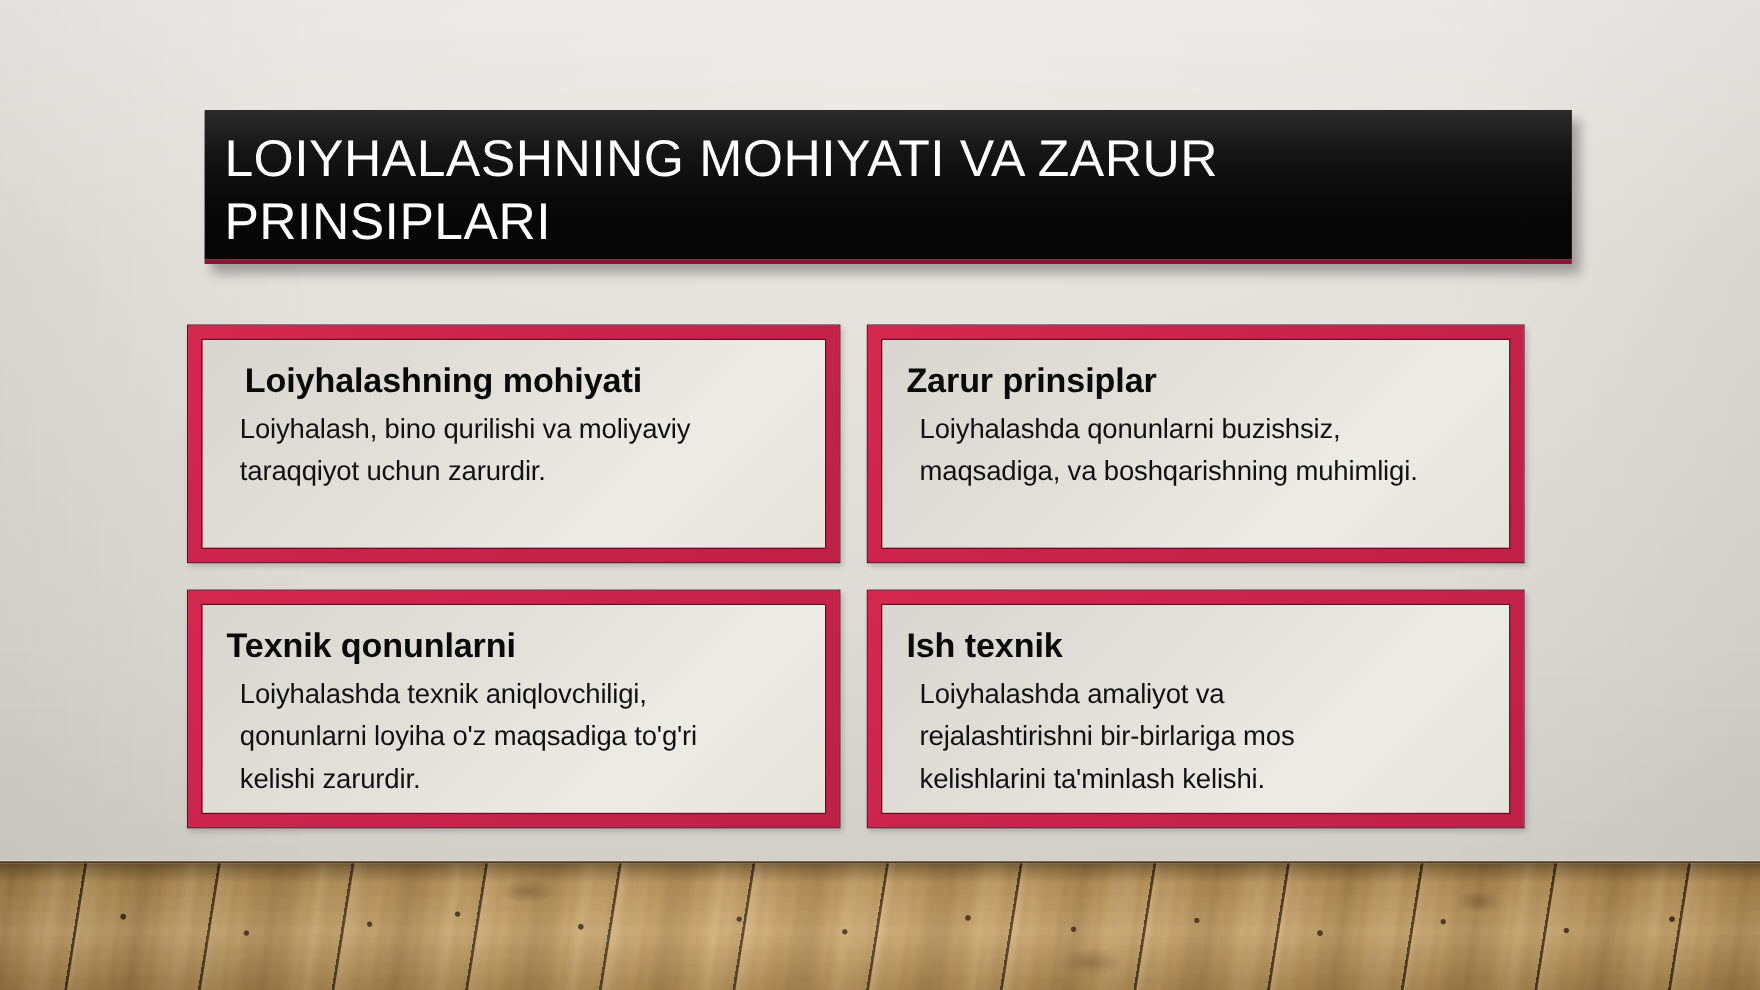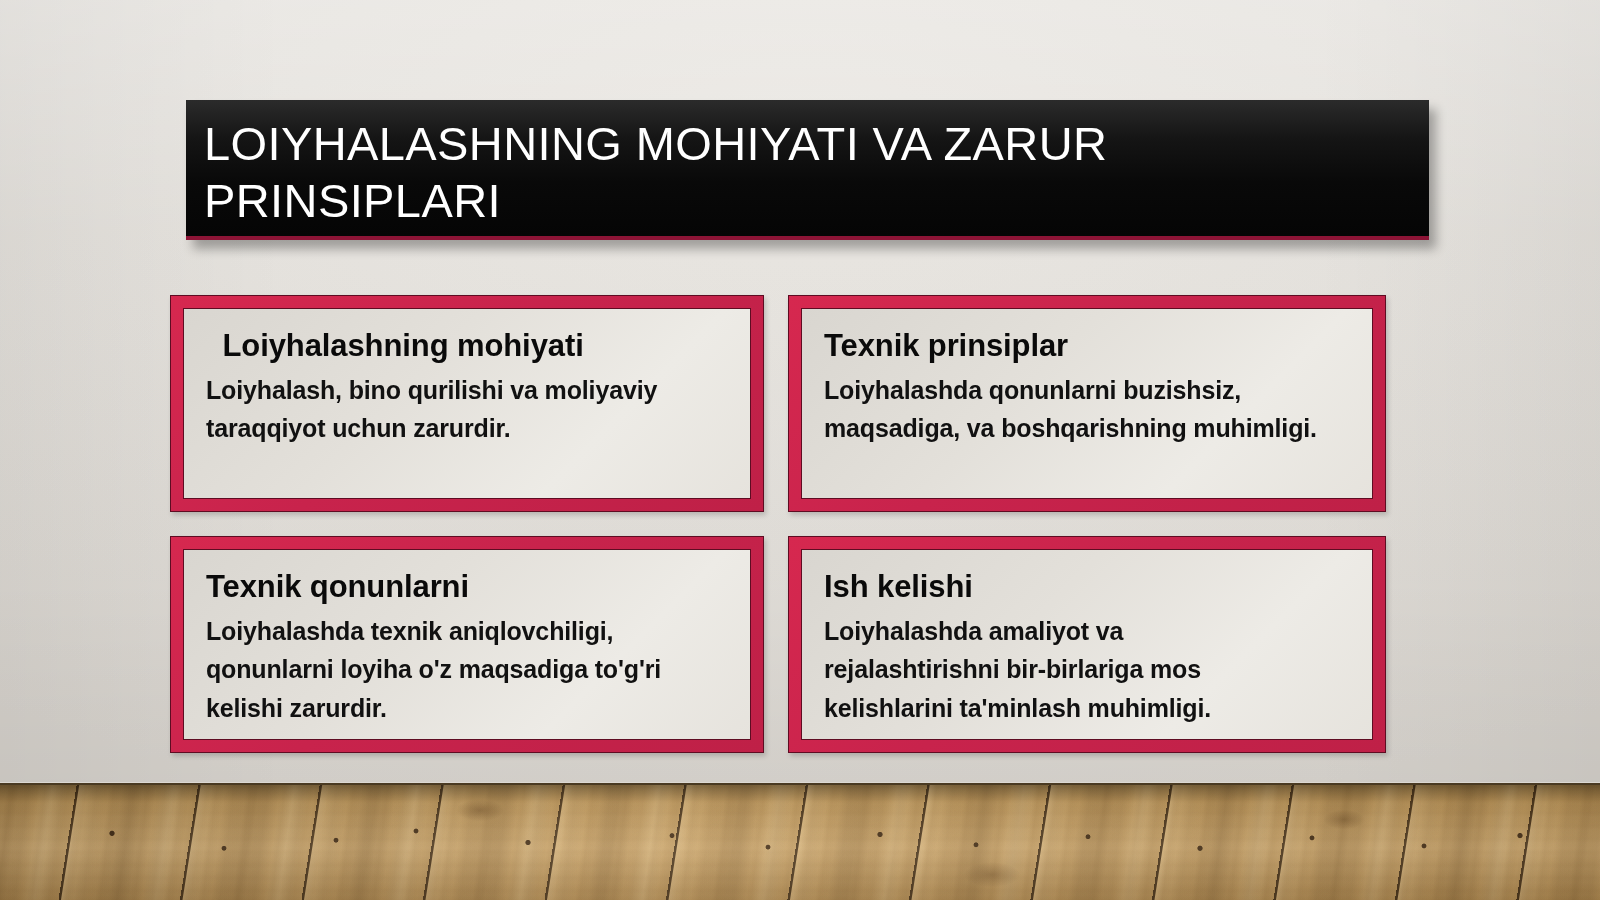--- a/index.html
+++ b/index.html
@@ -181,24 +181,25 @@
     font-weight: bold;
     line-height: 1.1;
     margin-bottom: 8px;
     letter-spacing: -0.1px;
     white-space: pre;
   }
   .card-body {
     color: #111111;
     font-family: "Liberation Sans", sans-serif;
     font-size: 25px;
-    font-weight: 700;
+    font-weight: 400;
     line-height: 1.53;
     letter-spacing: -0.15px;
     white-space: pre-line;
+    margin-left: 12px;
   }
   
   .card--indent .card-title { padding-left: 8px; }
 </style>
 </head>
 <body>
 
 <div class="slide">
 
   <div class="wall-shade"></div>
@@ -213,41 +214,41 @@
     <div class="card card--indent">
       <div class="card-inner">
         <div class="card-title"> Loiyhalashning mohiyati</div>
         <div class="card-body">Loiyhalash, bino qurilishi va moliyaviy
 taraqqiyot uchun zarurdir.</div>
       </div>
     </div>
 
     <div class="card">
       <div class="card-inner">
-        <div class="card-title">Texnik prinsiplar</div>
+        <div class="card-title">Zarur prinsiplar</div>
         <div class="card-body">Loiyhalashda qonunlarni buzishsiz,
 maqsadiga, va boshqarishning muhimligi.</div>
       </div>
     </div>
 
     <div class="card">
       <div class="card-inner">
         <div class="card-title">Texnik qonunlarni</div>
         <div class="card-body">Loiyhalashda texnik aniqlovchiligi,
 qonunlarni loyiha o'z maqsadiga to'g'ri
 kelishi zarurdir.</div>
       </div>
     </div>
 
     <div class="card">
       <div class="card-inner">
-        <div class="card-title">Ish kelishi</div>
+        <div class="card-title">Ish texnik</div>
         <div class="card-body">Loiyhalashda amaliyot va
 rejalashtirishni bir-birlariga mos
-kelishlarini ta'minlash muhimligi.</div>
+kelishlarini ta'minlash kelishi.</div>
       </div>
     </div>
 
   </div>
 
   <div class="floor">
     <div class="floor-planks"></div>
     <div class="floor-grain"></div>
     <div class="floor-knots"></div>
     <div class="floor-light"></div>

